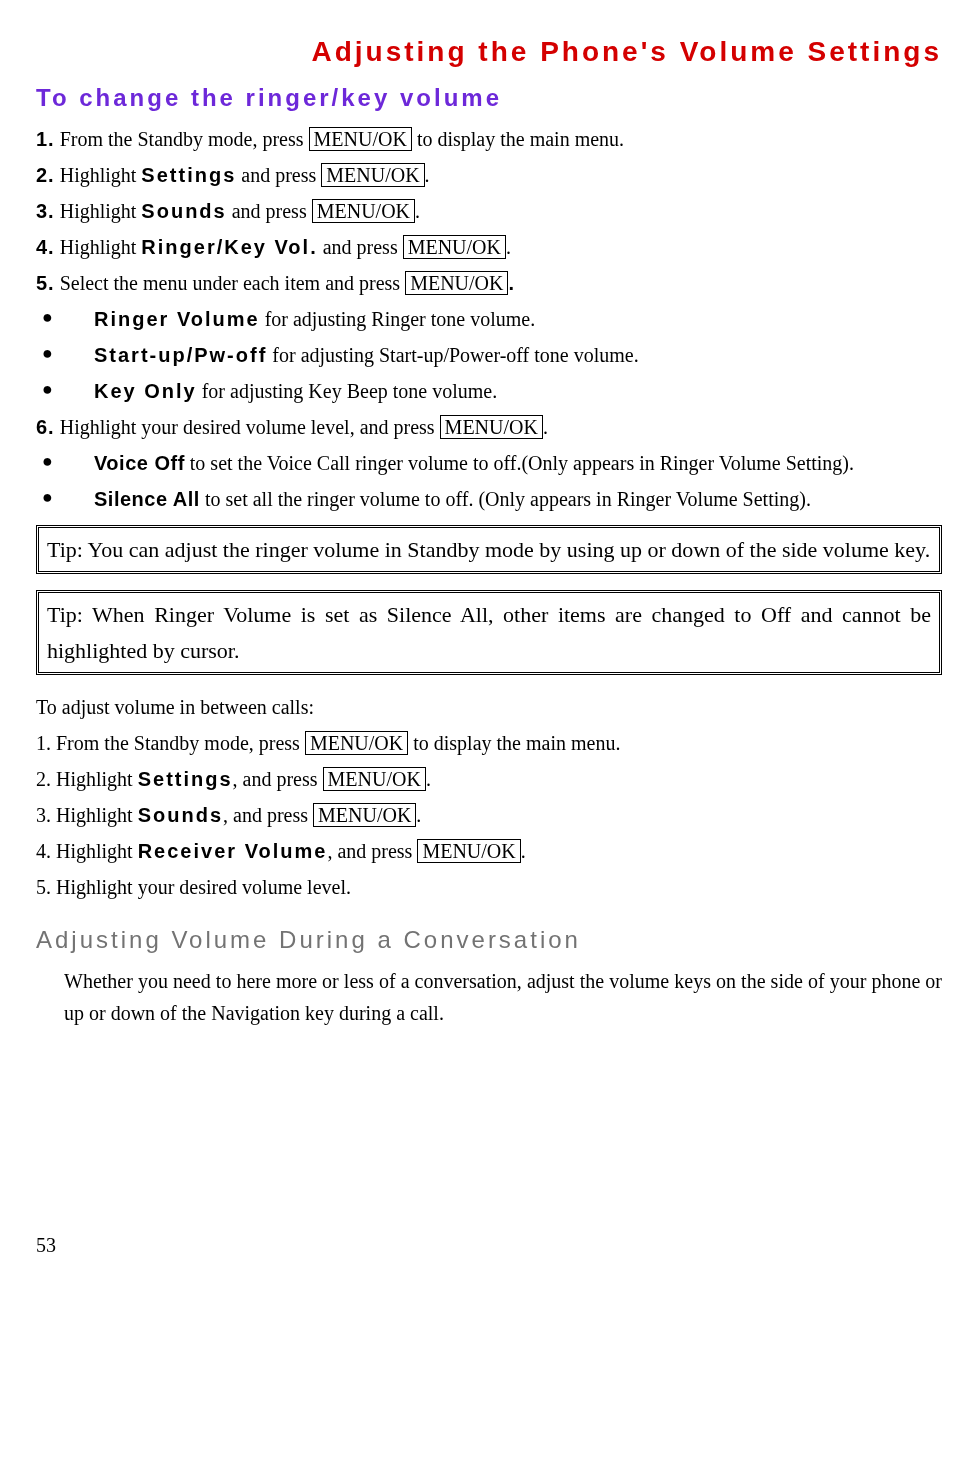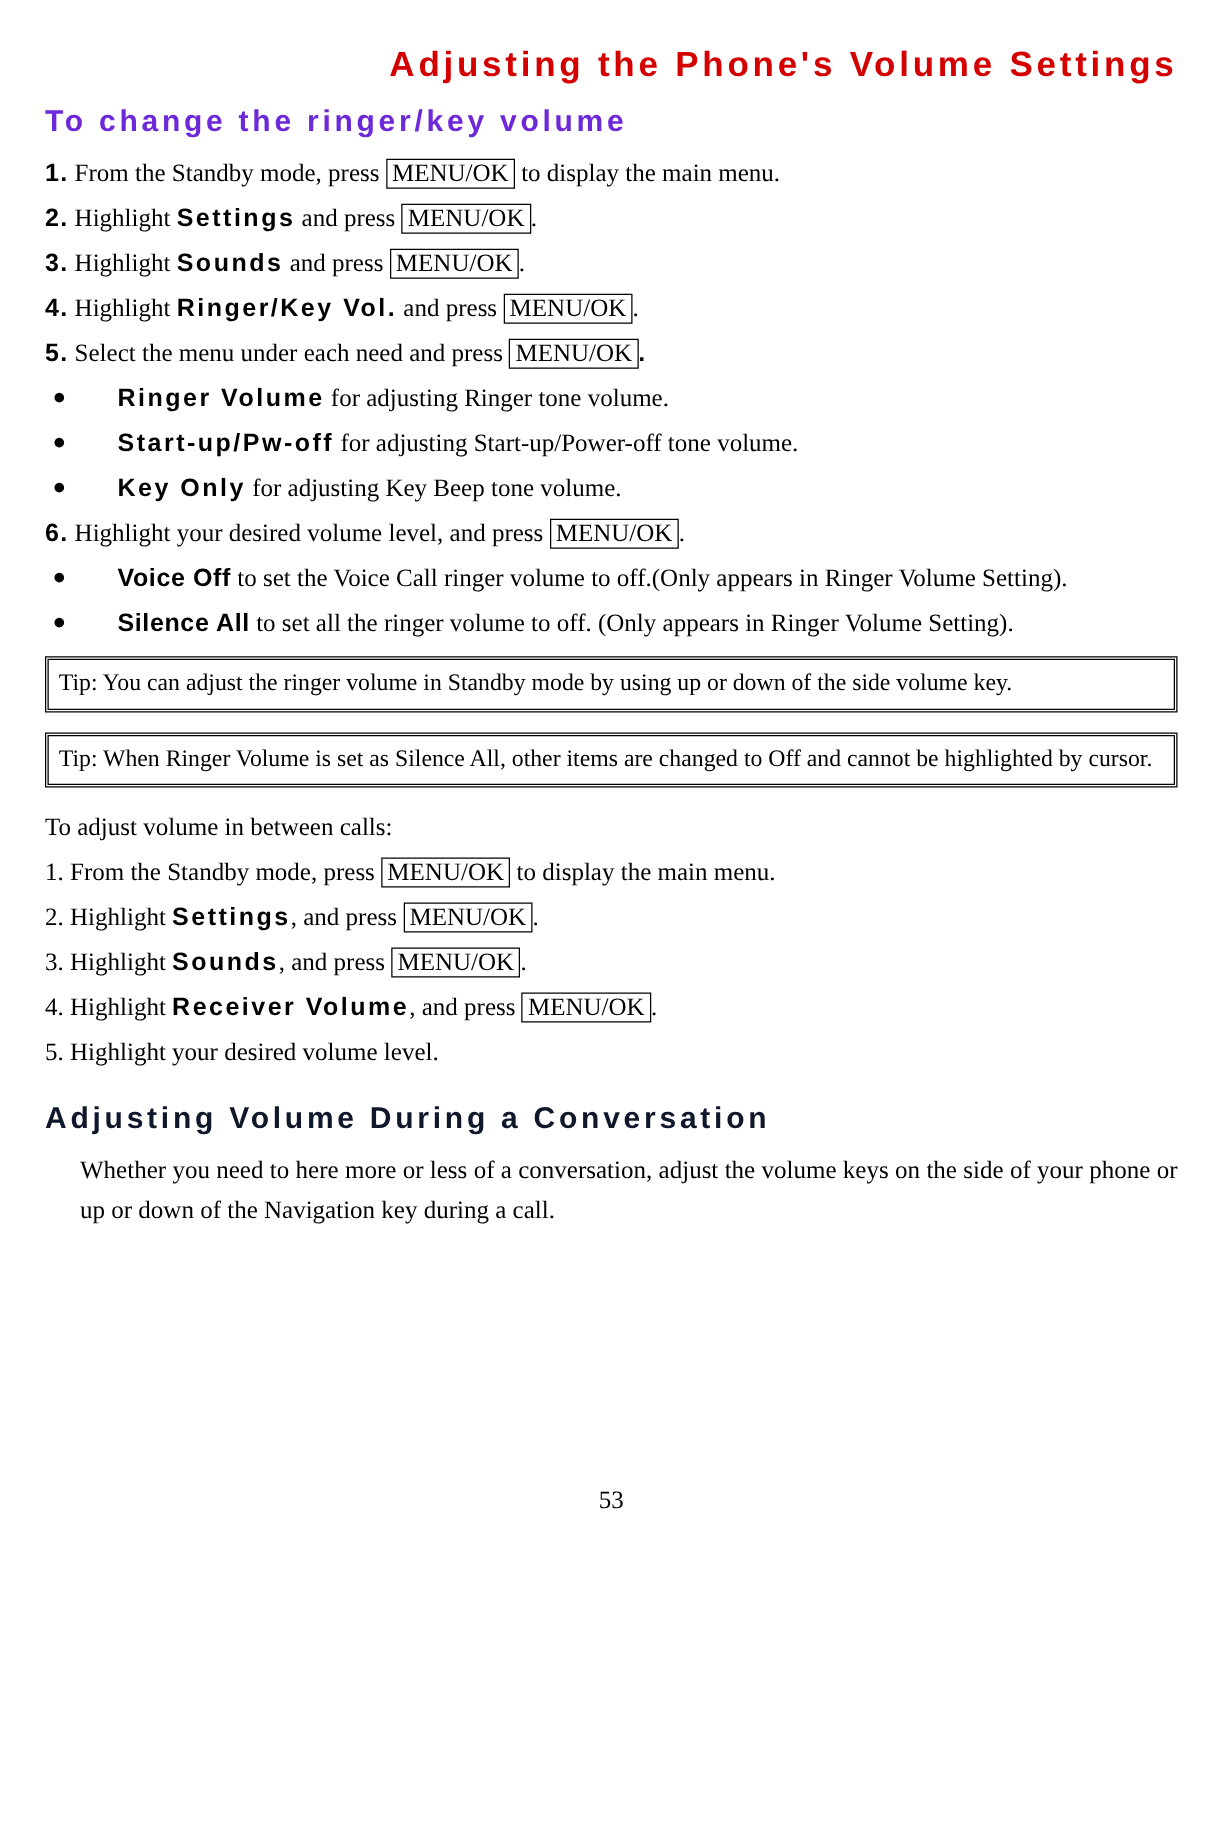--- a/index.html
+++ b/index.html
@@ -25,22 +25,22 @@
   h2 {
     font-family: Arial, Helvetica, sans-serif;
     font-weight: 900;
     color: #6d28d9;
     font-size: 24px;
     letter-spacing: 3px;
     margin: 0 0 6px 0;
   }
   h3 {
     font-family: Arial, Helvetica, sans-serif;
-    font-weight: 700;
-    color: #0f172a;
+    font-weight: 400;
+    color: #737373;
     font-size: 24px;
     letter-spacing: 3px;
     margin: 18px 0 6px 0;
   }
   .line {
     margin: 4px 0;
   }
   .num {
     font-family: Arial, Helvetica, sans-serif;
     font-weight: 900;
@@ -72,48 +72,48 @@
     font-size: 18px;
   }
   .bullet-body {
     flex: 1;
     text-align: justify;
   }
   .tip {
     border: 3px double #000;
     padding: 4px 8px;
     margin: 10px 0 16px 0;
-    font-size: 19px;
+    font-size: 22px;
     text-align: justify;
   }
   .body-indent {
     padding-left: 28px;
     text-align: justify;
   }
   .page-num {
-    text-align: center;
+    text-align: left;
     margin-top: 200px;
     font-size: 20px;
   }
 </style>
 </head>
 <body>
 
 <h1>Adjusting the Phone's Volume Settings</h1>
 <h2>To change the ringer/key volume</h2>
 
 <div class="line"><span class="num">1.</span><span> From the Standby mode, press </span><span class="box">MENU/OK</span><span> to display the main menu.</span></div>
 
 <div class="line"><span class="num">2.</span><span> Highlight </span><span class="hl">Settings</span><span> and press </span><span class="box">MENU/OK</span><span>.</span></div>
 
 <div class="line"><span class="num">3.</span><span> Highlight </span><span class="hl">Sounds</span><span> and press </span><span class="box">MENU/OK</span><span>.</span></div>
 
 <div class="line"><span class="num">4.</span><span> Highlight </span><span class="hl">Ringer/Key Vol.</span><span> and press </span><span class="box">MENU/OK</span><span>.</span></div>
 
-<div class="line"><span class="num">5.</span><span> Select the menu under each need and press </span><span class="box">MENU/OK</span><span class="num">.</span></div>
+<div class="line"><span class="num">5.</span><span> Select the menu under each item and press </span><span class="box">MENU/OK</span><span class="num">.</span></div>
 
 <div class="bullet-row">
     <div class="bullet-mark">●</div>
     <div class="bullet-body"><span class="hl">Ringer Volume</span><span> for adjusting Ringer tone volume.</span></div>
   </div>
 
 <div class="bullet-row">
     <div class="bullet-mark">●</div>
     <div class="bullet-body"><span class="hl">Start-up/Pw-off</span><span> for adjusting Start-up/Power-off tone volume.</span></div>
   </div>

